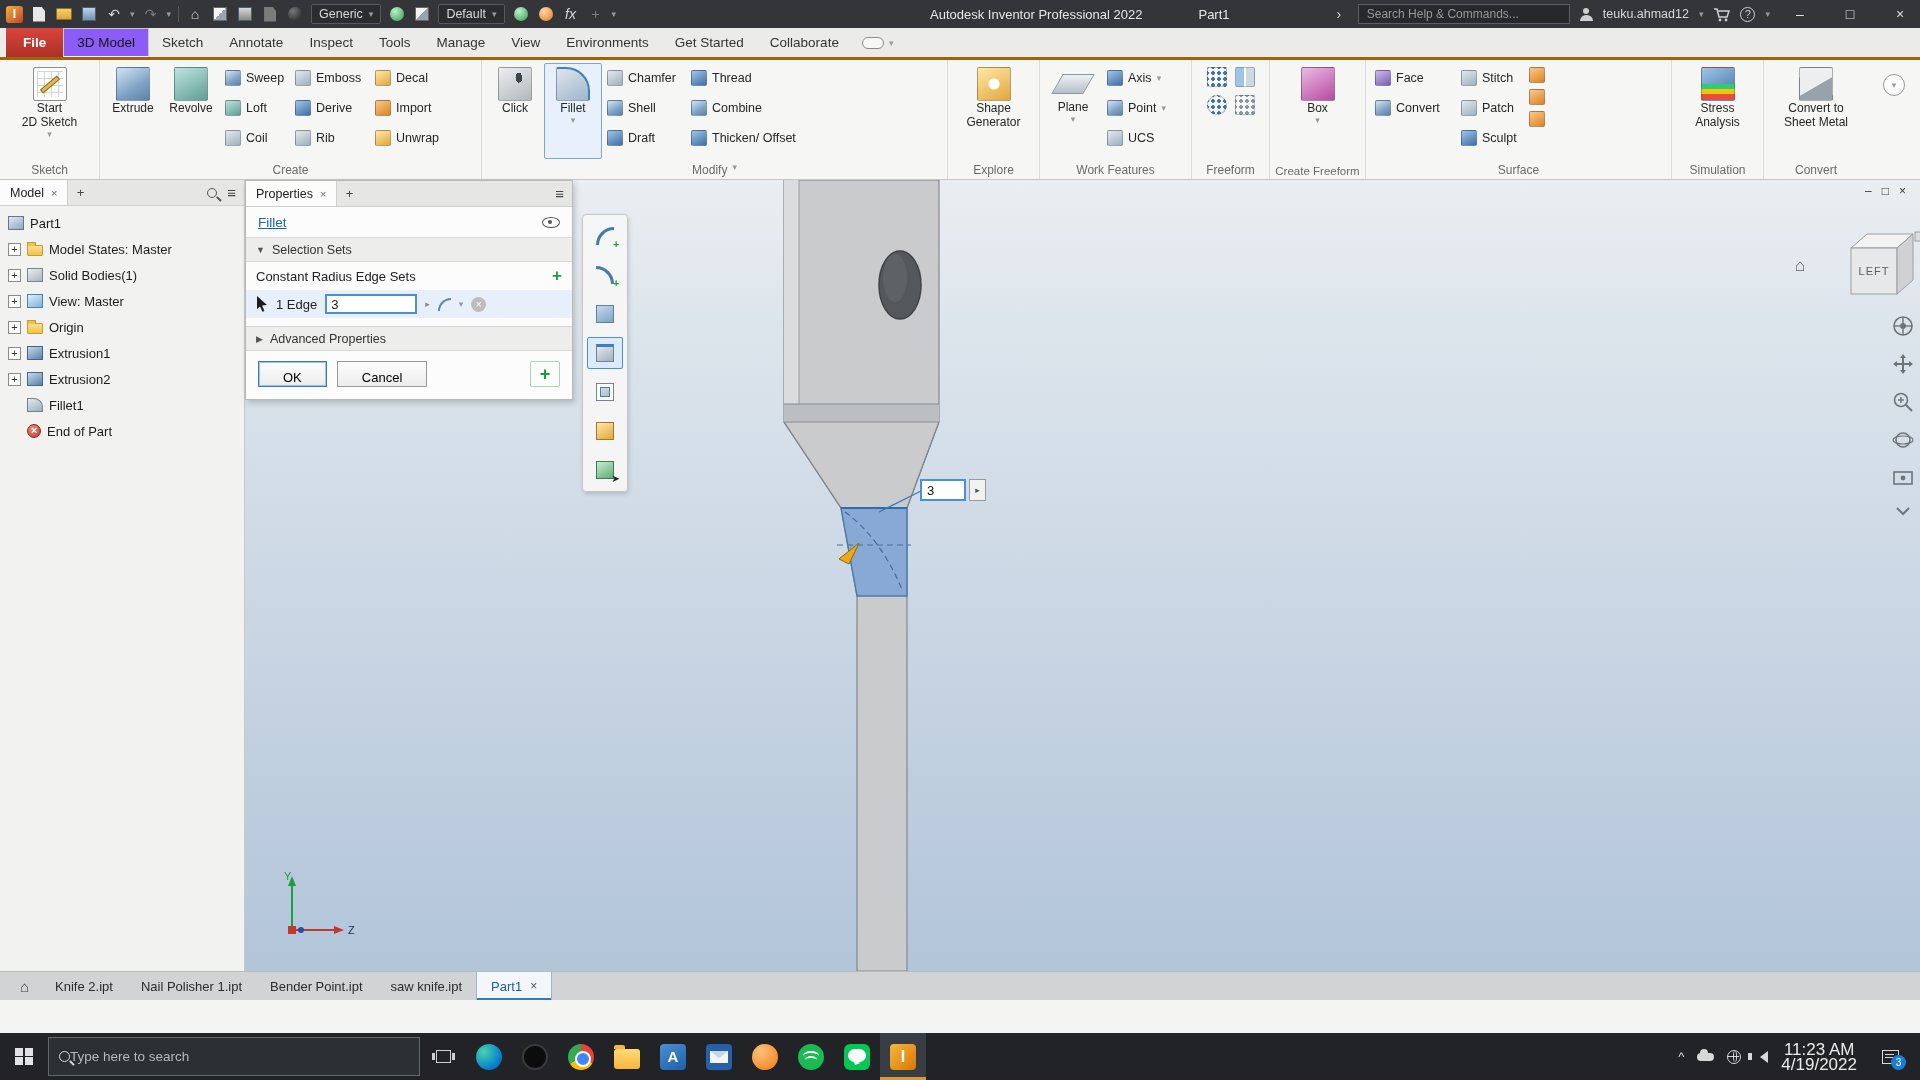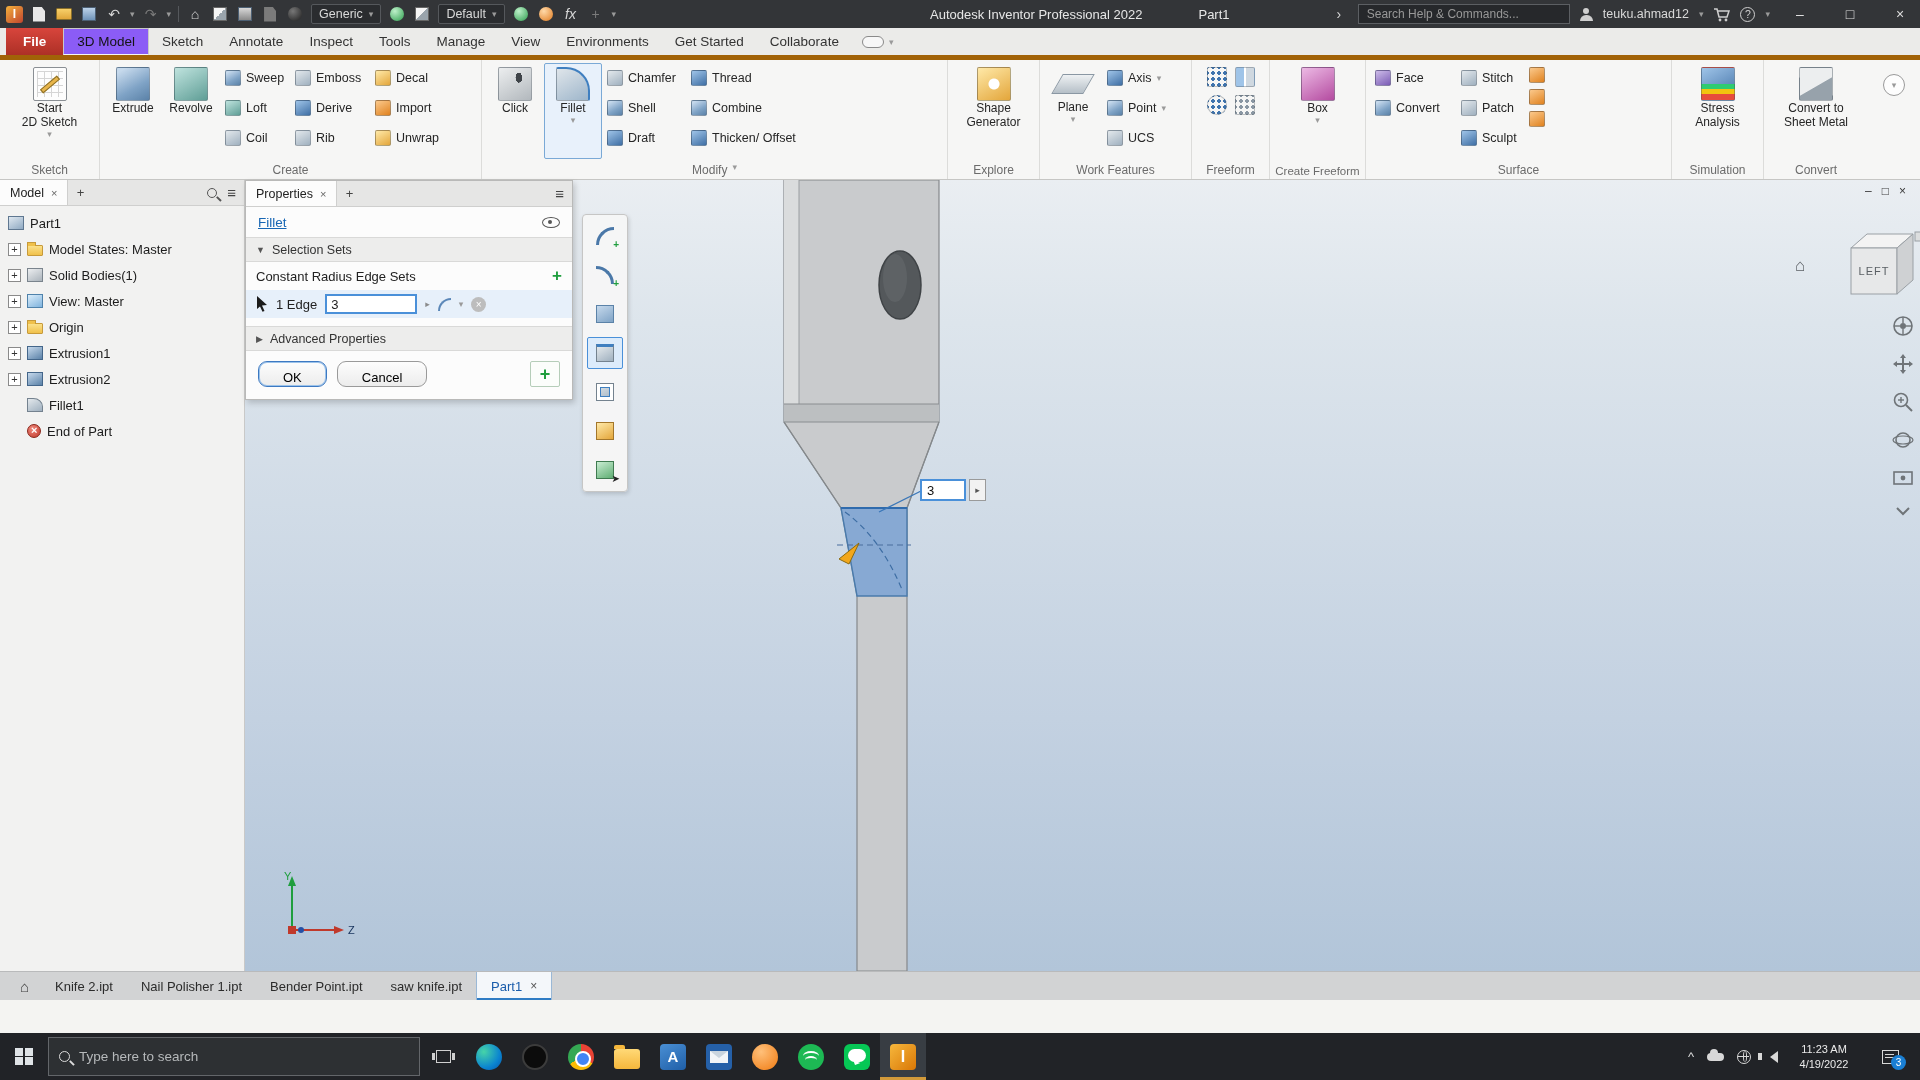--- a/index.html
+++ b/index.html
@@ -28,21 +28,21 @@
 .tb-search::placeholder{color:#989898}
 .person{width:13px;height:13px;position:relative}
 .person::before{content:"";position:absolute;left:3.5px;top:0;width:6px;height:6px;border-radius:50%;background:#cfcfcf}
 .person::after{content:"";position:absolute;left:0;top:7px;width:13px;height:6px;border-radius:6px 6px 0 0;background:#cfcfcf}
 .helpc{width:15px;height:15px;border-radius:50%;border:1.5px solid #cfcfcf;display:flex;align-items:center;justify-content:center;font-size:10.5px;color:#cfcfcf}
 .wbtn{width:40px;height:28px;display:flex;align-items:center;justify-content:center;color:#dedede;font-size:14px}
 .caret{font-size:9px;color:#9a9a9a;line-height:8px}
 .tb .caret{color:#9a9a9a}
 
 
-.rtabs{position:absolute;left:0;top:28px;width:100%;height:32px;background:#ebebe9;border-bottom:5px solid #a16207;display:flex;align-items:stretch;padding-left:6px}
+.rtabs{position:absolute;left:0;top:28px;width:100%;height:32px;background:#ebebe9;border-bottom:3px solid #a16207;display:flex;align-items:stretch;padding-left:6px}
 .rtab{display:flex;align-items:center;padding:0 13px;font-size:13.5px;color:#333}
 .rtab.file{background:linear-gradient(#d8453c,#ad3026);color:#fff;font-weight:bold;padding:0 17px}
 .rtab.active{background:#8b5cf6;border:1px solid #c9c9c7;border-bottom-color:#f6f6f5;color:#141414}
 .rtab-pill{display:flex;align-items:center;gap:5px;padding:0 10px}
 .pillshape{width:22px;height:12px;border:1.5px solid #8a8a8a;border-radius:7px;background:#f7f7f7}
 
 
 .ribbon{position:absolute;left:0;top:60px;width:100%;height:120px;background:#f6f6f5;border-bottom:1px solid #c6c6c4;display:flex}
 .panel{position:relative;height:100%;border-right:1px solid #dcdcda;padding:3px 4px 20px}
 .plabel{position:absolute;bottom:2px;left:0;right:0;display:flex;justify-content:center;gap:5px;font-size:12px;color:#6b6b6b}
@@ -120,21 +120,21 @@
 .eye::after{content:"";position:absolute;left:5px;top:2px;width:4px;height:4px;border-radius:50%;background:#555}
 .psec{height:25px;background:#ededec;border-top:1px solid #d9d9d8;border-bottom:1px solid #d9d9d8;display:flex;align-items:center;gap:7px;padding:0 10px;font-size:12.5px;color:#333}
 .tri{font-size:9px;color:#555}
 .prow{height:28px;display:flex;align-items:center;gap:8px;padding:0 10px;font-size:13px}
 .greenplus{color:#1f9e3e;font-size:17px;font-weight:bold;line-height:14px}
 .erow{background:#e7f0fa}
 .einput{width:92px;height:20px;background:#fff;border:2px solid #4a90d9;display:flex;align-items:center;padding-left:4px;font-size:13px}
 .arc{width:13px;height:13px;border-top:2.2px solid #5b87b8;border-left:2.2px solid #5b87b8;border-top-left-radius:100%}
 .graycirc{width:15px;height:15px;border-radius:50%;background:#bdbdbd;color:#fff;font-size:10px;display:flex;align-items:center;justify-content:center}
 .pfoot{display:flex;align-items:center;gap:10px;padding:10px 12px 12px}
-.btn{height:26px;border:1px solid #9a9a9a;background:linear-gradient(#fdfdfd,#ececec);border-radius:9px;font-size:13px;padding:8px 24px;font-family:inherit}
+.btn{height:26px;border:1px solid #9a9a9a;background:linear-gradient(#fdfdfd,#ececec);border-radius:0;font-size:13px;padding:8px 24px;font-family:inherit}
 .btn.ok{border-color:#3d79c2;box-shadow:inset 0 0 0 1px #9cc3ea}
 .plusbtn{margin-left:auto;width:30px;height:26px;border:1px solid #b5cdb9;background:#fbfdfb;color:#1f9e3e;font-size:18px;font-weight:bold;display:flex;align-items:center;justify-content:center;border-radius:2px}
 
 
 .minibar{position:absolute;left:582px;top:214px;width:46px;background:rgba(246,246,246,.96);border:1px solid #c6c6c5;border-radius:4px;padding:5px 4px;display:flex;flex-direction:column;gap:7px;box-shadow:1px 2px 4px rgba(0,0,0,.15)}
 .mtb{width:36px;height:32px;border:1px solid transparent;border-radius:2px;display:flex;align-items:center;justify-content:center;position:relative}
 .mtb.sel{border-color:#4a90d9;background:#dcebfb}
 .mtb .tinyplus{position:absolute;right:3px;bottom:2px;color:#1f9e3e;font-size:10px;font-weight:bold;line-height:8px}
 .mtb .cursor{position:absolute;right:2px;bottom:1px;font-size:10px;color:#222}
 .mt-arc{width:18px;height:18px;border-top:3px solid #4a78a8;border-left:3px solid #4a78a8;border-top-left-radius:100%}
@@ -152,21 +152,21 @@
 .dtab.active{background:#f4f7fa;border-left:1px solid #9ab8d6;border-right:1px solid #9ab8d6;box-shadow:inset 0 -2px 0 #2f7cc4;color:#1a5dab}
 .dtab .x{color:#555;font-size:12px}
 .statusbar{position:absolute;left:0;top:1000px;width:100%;height:33px;background:#eef0f1;border-top:1px solid #c9cbcc;display:flex;align-items:center;padding:0 10px;font-size:13.5px;color:#2e2e2e}
 .scounts{margin-left:auto;display:flex;gap:34px;padding-right:16px;color:#333}
 
 
 .taskbar{position:absolute;left:0;top:1033px;width:100%;height:47px;background:#212327;display:flex;align-items:stretch;color:#e8e8e8}
 .tstart{width:48px;display:flex;align-items:center;justify-content:center}
 .winlogo{display:grid;grid-template-columns:8px 8px;grid-template-rows:8px 8px;gap:1.5px}
 .winlogo span{background:#dfe3e6}
-.tsearch{width:372px;display:flex;align-items:center;gap:9px;background:#2d3033;border:1px solid #63666a;padding:0 10px;margin:4px 0}
+.tsearch{width:372px;display:flex;align-items:center;background:#2d3033;border:1px solid #63666a;padding:0 10px;margin:4px 0}
 .tsearch input{background:transparent;border:none;outline:none;color:#c5c8ca;font-size:13.5px;width:300px;font-family:inherit}
 .tsearch input::placeholder{color:#b6b9bb}
 .tmag{width:11px;height:11px;border:1.8px solid #dcdcdc;border-radius:50%;position:relative;flex:none}
 .tmag::after{content:"";position:absolute;left:9px;top:10px;width:6px;height:1.8px;background:#dcdcdc;transform:rotate(45deg)}
 .tview{width:46px;display:flex;align-items:center;justify-content:center}
 .tview i{width:15px;height:13px;border:1.5px solid #d0d0d0;position:relative;display:block}
 .tview i::before{content:"";position:absolute;left:-5px;top:2px;width:3px;height:7px;background:#d0d0d0}
 .tview i::after{content:"";position:absolute;right:-5px;top:2px;width:3px;height:7px;background:#d0d0d0}
 .slot{width:46px;display:flex;align-items:center;justify-content:center;position:relative}
 .slot.active{background:#383d43;box-shadow:inset 0 -3px 0 #d29a3a}
@@ -192,21 +192,21 @@
 .ic-inv{width:26px;height:26px;border-radius:4px;background:linear-gradient(135deg,#f6b73c,#d97706);color:#fff;display:flex;align-items:center;justify-content:center;font-weight:bold;font-size:16px}
 .tray{margin-left:auto;display:flex;align-items:center;gap:13px;padding-right:10px}
 .trayi{color:#dcdcdc;font-size:13px;display:flex;align-items:center;justify-content:center}
 .cloud{width:17px;height:8px;background:#d8d8d8;border-radius:8px;position:relative}
 .cloud::before{content:"";position:absolute;left:3px;top:-4px;width:8px;height:8px;border-radius:50%;background:#d8d8d8}
 .globe{width:14px;height:14px;border:1.6px solid #d8d8d8;border-radius:50%;position:relative}
 .globe::before{content:"";position:absolute;left:0;top:5px;width:11px;height:1.4px;background:#d8d8d8}
 .globe::after{content:"";position:absolute;left:4.5px;top:0;width:2.5px;height:11px;border-radius:50%;border:1.2px solid #d8d8d8;border-top:none;border-bottom:none}
 .spk{width:0;height:0;border:6px solid transparent;border-right:8px solid #d8d8d8;position:relative}
 .spk::before{content:"";position:absolute;left:-12px;top:-3.5px;width:4px;height:7px;background:#d8d8d8}
-.ttime{display:flex;flex-direction:column;align-items:center;justify-content:center;font-size:11px;line-height:15px;color:#eaeaea;min-width:66px}
+.ttime{display:flex;flex-direction:column;align-items:center;justify-content:center;font-size:17px;line-height:15px;color:#eaeaea;min-width:66px}
 .actionc{width:17px;height:14px;border:1.6px solid #d8d8d8;position:relative}
 .actionc::after{content:"";position:absolute;left:2px;top:3px;width:9px;height:1.6px;background:#d8d8d8;box-shadow:0 3px 0 #d8d8d8}
 .badge{position:absolute;right:4px;top:5px;width:15px;height:15px;border-radius:50%;background:#1a7fd4;color:#fff;font-size:10px;display:flex;align-items:center;justify-content:center}
 </style>
 </head>
 <body>
 
 <div class="app">
 
   <div class="tb">

